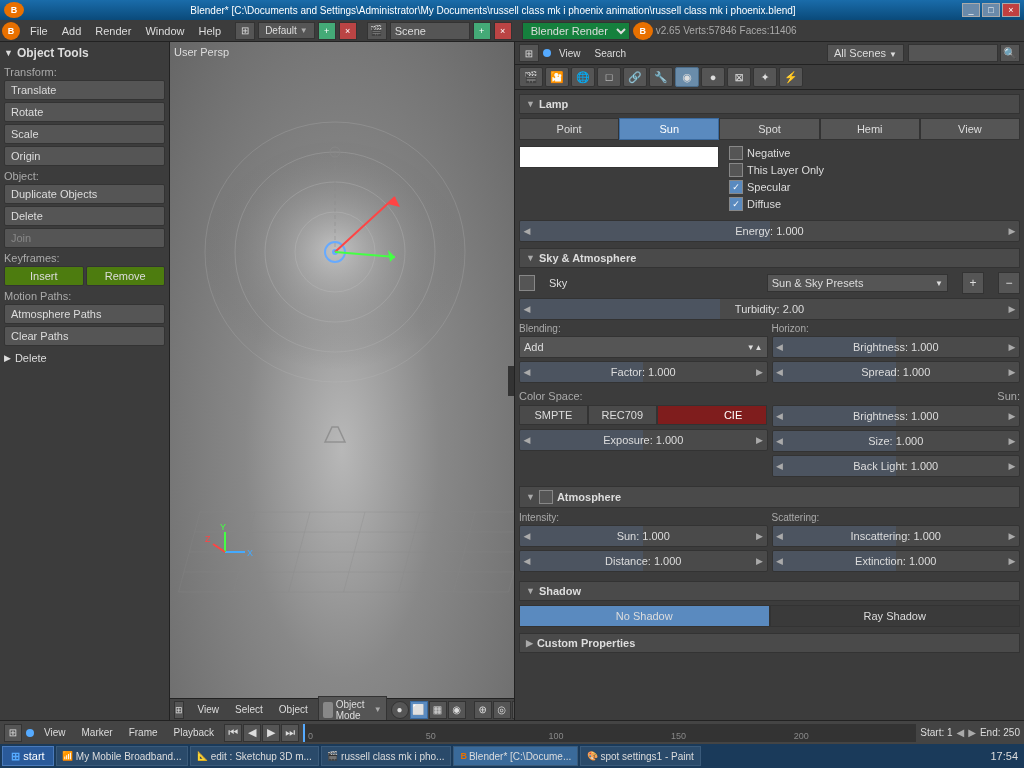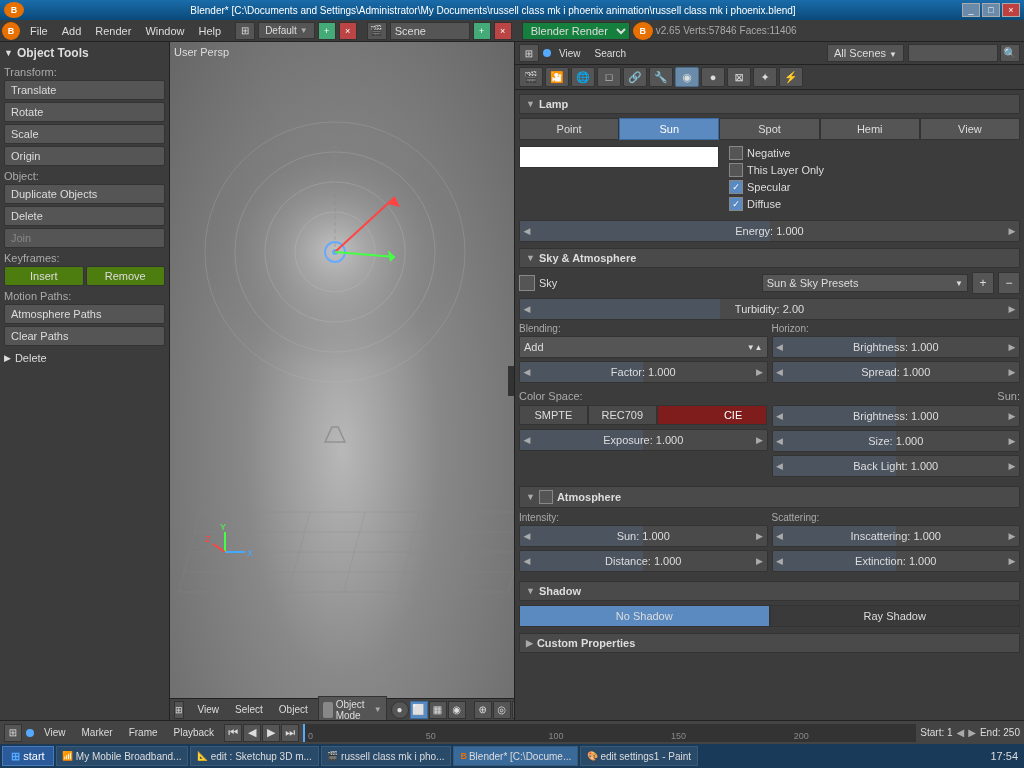--- a/index.html
+++ b/index.html
@@ -389,21 +389,21 @@
           <div class="prop-slider-arrow-r">▶</div>
         </div>
       </div>
 
       <div class="props-section">
         <div class="props-section-header">
           <span class="section-arrow">▼</span>
           <span>Sky &amp; Atmosphere</span>
         </div>
 
-        <div style="display:flex;align-items:center;gap:4px;margin-bottom:4px;">
+        <div style="display:flex;align-items:center;gap:14px;margin-bottom:4px;">
           <div class="check-box" style="width:16px;height:16px;"></div>
           <span>Sky</span>
           <div style="flex:1;"></div>
           <div style="flex:1;background:#555;border:1px solid #333;padding:2px 4px;font-size:11px;color:#ddd;cursor:pointer;display:flex;align-items:center;justify-content:space-between;">
             <span>Sun &amp; Sky Presets</span>
             <span style="font-size:8px;">▼</span>
           </div>
           <div style="width:22px;height:22px;background:#555;border:1px solid #333;display:flex;align-items:center;justify-content:center;cursor:pointer;font-size:12px;color:#ddd;">+</div>
           <div style="width:22px;height:22px;background:#555;border:1px solid #333;display:flex;align-items:center;justify-content:center;cursor:pointer;font-size:12px;color:#ddd;">−</div>
         </div>
@@ -598,16 +598,16 @@
   <div class="taskbar-item">
     <span style="font-size:9px;">🎬</span>
     <span>russell class mk i pho...</span>
   </div>
   <div class="taskbar-item active">
     <span style="font-size:9px;color:#e87000;font-weight:bold;">B</span>
     <span>Blender* [C:\Docume...</span>
   </div>
   <div class="taskbar-item">
     <span style="font-size:9px;">🎨</span>
-    <span>edit settings1 - Paint</span>
+    <span>spot settings1 - Paint</span>
   </div>
   <div id="clock">17:54</div>
 </div>
 
 </body></html>

